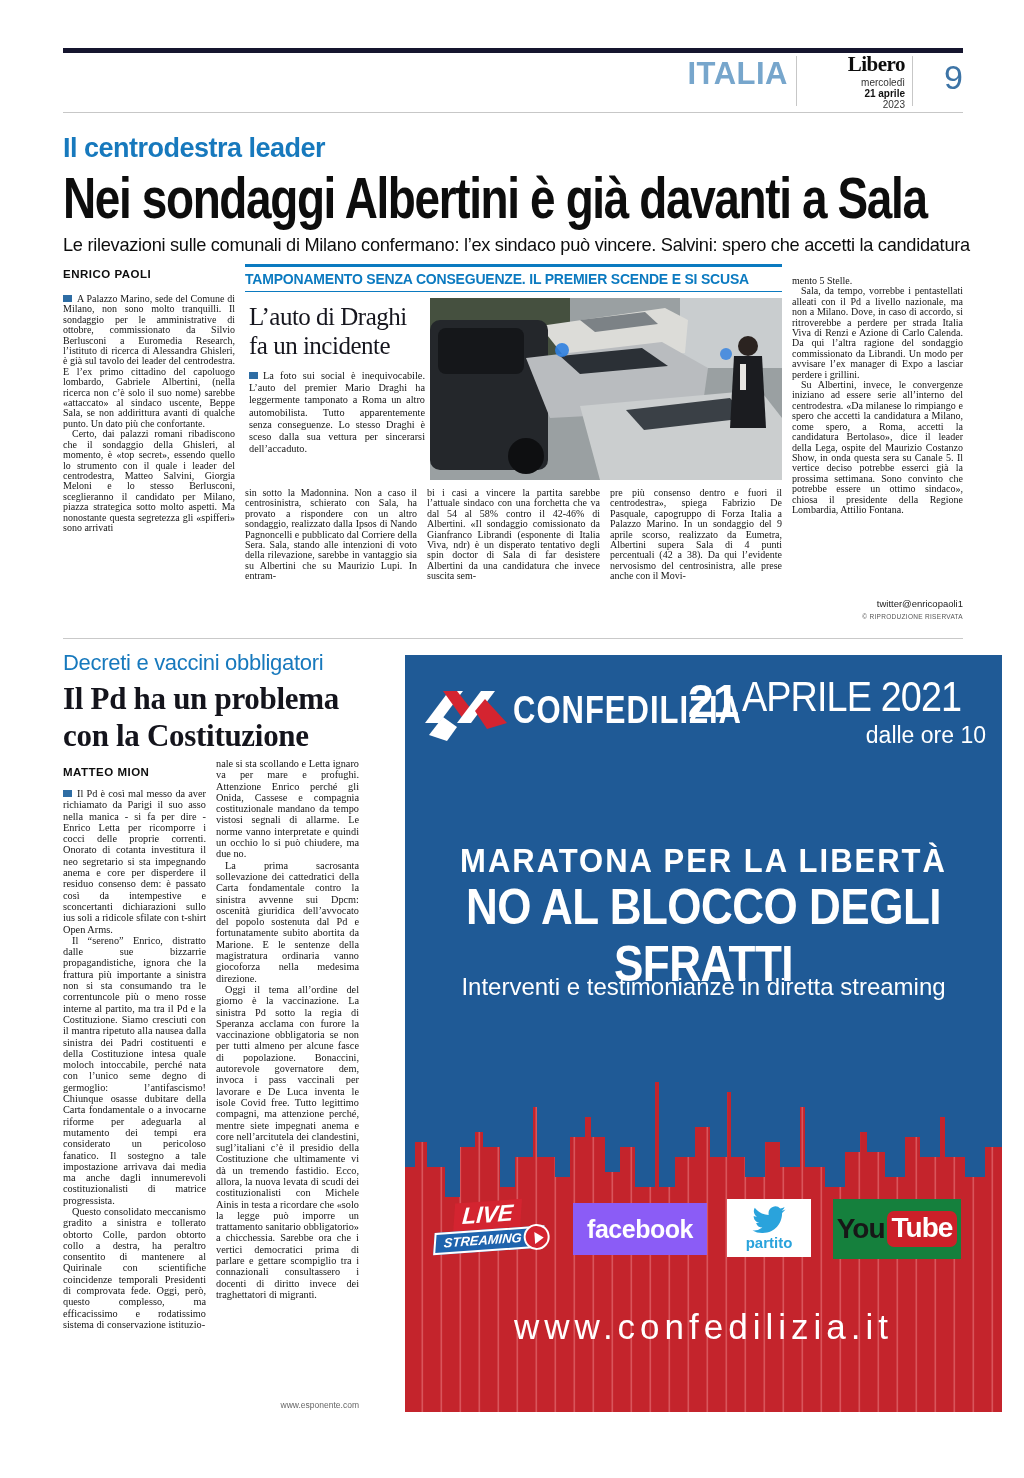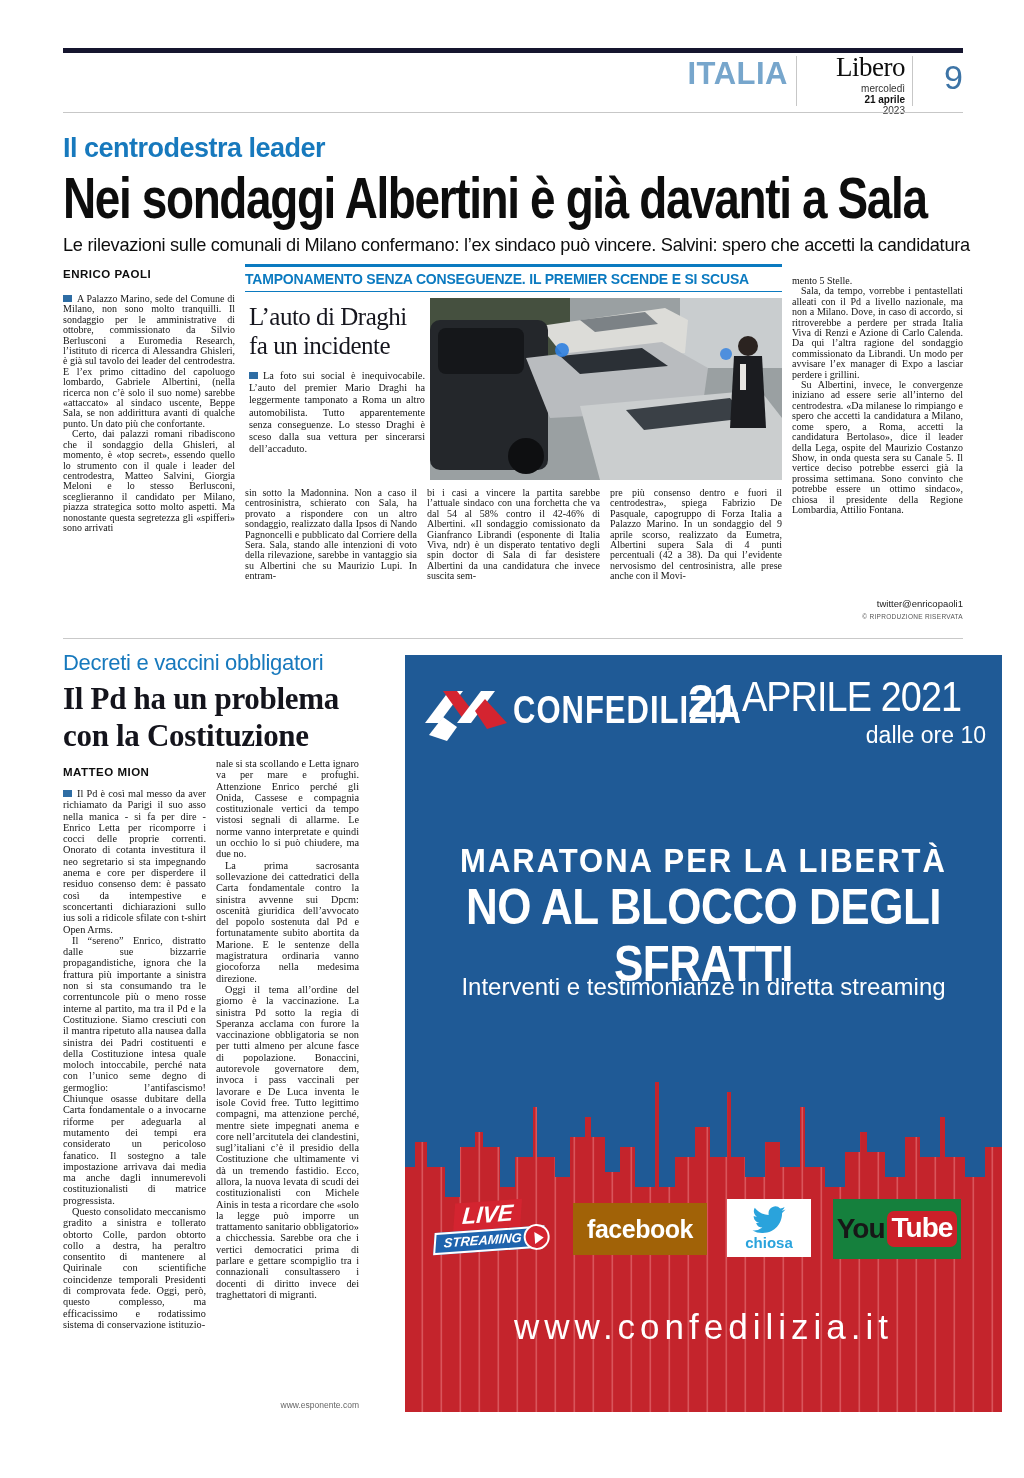--- a/index.html
+++ b/index.html
@@ -7,21 +7,21 @@
   body { width:1024px; height:1478px; position:relative; font-family:"Liberation Serif", serif; color:#111; }
   .abs { position:absolute; }
 
   
   .top-rule { left:63px; top:48px; width:900px; height:5px; background:#15152e; }
   .header-underline { left:63px; top:112px; width:900px; height:1px; background:#c7c7c7; }
   .section-title { left:660px; top:56px; width:128px; text-align:right; font-family:"Liberation Sans",sans-serif; font-weight:bold; font-size:31px; color:#77a6cc; letter-spacing:0.5px; }
   .hdr-div1 { left:796px; top:56px; width:1px; height:50px; background:#c7c7c7; }
   .hdr-div2 { left:912px; top:56px; width:1px; height:50px; background:#c7c7c7; }
   .masthead-block { left:800px; top:52px; width:105px; text-align:right; }
-  .masthead { font-family:"Liberation Serif",serif; font-weight:normal; font-size:27px; color:#0d0d0d; letter-spacing:-0.5px; }
+  .masthead { font-family:"Liberation Serif",serif; font-weight:bold; font-size:21px; color:#0d0d0d; letter-spacing:-0.5px; }
   .date-line { font-family:"Liberation Sans",sans-serif; font-size:10px; color:#333; line-height:11px; }
   .date-line.b { font-weight:bold; color:#111; }
   .page-num { left:920px; top:58px; width:43px; text-align:right; font-family:"Liberation Sans",sans-serif; font-size:34px; color:#3d74a6; }
 
   
   .kicker { left:63px; top:133px; font-family:"Liberation Sans",sans-serif; font-weight:bold; font-size:27px; color:#1779bd; letter-spacing:-0.5px; }
   .lead-headline { left:63px; top:165px; font-family:"Liberation Sans",sans-serif; font-weight:bold; font-size:51px; letter-spacing:-1.5px; color:#0d0d0d; white-space:nowrap; transform:scaleX(.9) scaleY(1.12); transform-origin:0 0; }
   .lead-subhead { left:63px; top:234px; width:902px; font-family:"Liberation Sans",sans-serif; font-size:18.5px; color:#0d0d0d; letter-spacing:-0.3px; white-space:nowrap; transform:scaleX(.985); transform-origin:0 0; }
   .byline { font-family:"Liberation Sans",sans-serif; font-weight:bold; font-size:11.5px; letter-spacing:0.5px; color:#0d0d0d; }
   .byline.lead-byline { left:63px; top:268px; }
@@ -64,21 +64,21 @@
   .ad-brand { font-family:"Liberation Sans",sans-serif; font-weight:bold; font-size:31px; color:#ffffff; letter-spacing:1px; transform:scaleY(1.25); margin-left:4px; }
   .ad-date { position:absolute; right:16px; top:18px; text-align:right; color:#fff; font-family:"Liberation Sans",sans-serif; }
   .ad-date .day { font-weight:bold; font-size:47px; letter-spacing:-1px; vertical-align:top; }
   .ad-date .rest { font-size:42px; letter-spacing:-1px; transform:scaleX(.9); display:inline-block; transform-origin:0 50%; }
   .ad-date .time { font-size:23px; margin-top:-6px; }
   .ad-title1 { position:absolute; left:0; top:188px; width:100%; text-align:center; color:#fff; font-family:"Liberation Sans",sans-serif; font-weight:bold; font-size:31px; letter-spacing:2px; transform:scaleY(1.1); }
   .ad-title2 { position:absolute; left:0; top:230px; width:100%; text-align:center; color:#fff; font-family:"Liberation Sans",sans-serif; font-weight:bold; font-size:44px; letter-spacing:-0.5px; transform:scaleY(1.15); }
   .ad-sub { position:absolute; left:0; top:318px; width:100%; text-align:center; color:#fff; font-family:"Liberation Sans",sans-serif; font-size:24px; }
   .ad-skyline { position:absolute; left:0; bottom:0; width:597px; height:365px; }
   .ad-social { position:absolute; left:0; top:542px; width:100%; height:62px; }
-  .fb-box { position:absolute; left:168px; top:6px; width:134px; height:52px; background:#a16207; color:#fff; font-family:"Liberation Sans",sans-serif; font-weight:bold; font-size:25px; display:flex; align-items:center; justify-content:center; letter-spacing:-0.5px; }
+  .fb-box { position:absolute; left:168px; top:6px; width:134px; height:52px; background:#8b5cf6; color:#fff; font-family:"Liberation Sans",sans-serif; font-weight:bold; font-size:25px; display:flex; align-items:center; justify-content:center; letter-spacing:-0.5px; }
   .tw-box { position:absolute; left:322px; top:2px; width:84px; height:58px; background:#fff; display:flex; flex-direction:column; align-items:center; justify-content:center; }
   .tw-label { color:#2aa3dc; font-family:"Liberation Sans",sans-serif; font-weight:bold; font-size:15px; margin-top:-2px; }
   .yt-box { position:absolute; left:428px; top:2px; width:128px; height:60px; background:#15803d; display:flex; align-items:center; justify-content:center; font-family:"Liberation Sans",sans-serif; font-weight:bold; font-size:28px; }
   .yt-you { color:#171717; letter-spacing:-1px; }
   .yt-tube { color:#fff; background:#cc2029; border-radius:7px; padding:1px 5px 3px 5px; margin-left:2px; letter-spacing:-1px; }
   .live-badge { position:absolute; left:28px; top:4px; width:118px; height:56px; transform:rotate(-4deg); }
   .live-top { position:absolute; left:22px; top:0; background:#d42430; color:#fff; font-family:"Liberation Sans",sans-serif; font-weight:bold; font-style:italic; font-size:23px; padding:0 8px 2px 8px; transform:skewX(-8deg); }
   .live-bottom { position:absolute; left:0; top:28px; background:#1e63ad; border:2px solid #fff; color:#fff; font-family:"Liberation Sans",sans-serif; font-weight:bold; font-style:italic; font-size:13px; padding:1px 20px 2px 8px; transform:skewX(-8deg); }
   .live-play { position:absolute; right:2px; top:26px; width:26px; height:26px; border-radius:50%; background:#d42430; border:2px solid #fff; }
   .live-play::after { content:""; position:absolute; left:9px; top:6px; border-left:9px solid #fff; border-top:6px solid transparent; border-bottom:6px solid transparent; }
@@ -167,21 +167,21 @@
 
   <div class="abs pd-kicker">Decreti e vaccini obbligatori</div>
   <h2 class="abs pd-headline">Il Pd ha un problema con la Costituzione</h2>
   <div class="abs byline pd-byline">MATTEO MION</div>
   <div class="abs newscol colA">
     <p class="lede">Il Pd è così mal messo da aver richiamato da Parigi il suo asso nella manica - si fa per dire - Enrico Letta per ricomporre i cocci delle proprie correnti. Onorato di cotanta investitura il neo segretario si sta impegnando anema e core per disperdere il residuo consenso dem: è passato così da intempestive e sconcertanti dichiarazioni sullo ius soli a ridicole sfilate con t-shirt Open Arms.</p>
     <p>Il “sereno” Enrico, distratto dalle sue bizzarrie propagandistiche, ignora che la frattura più importante a sinistra non si sta consumando tra le correntuncole più o meno rosse interne al partito, ma tra il Pd e la Costituzione. Siamo cresciuti con il mantra ripetuto alla nausea dalla sinistra dei Padri costituenti e della Costituzione intesa quale moloch intoccabile, perché nata con l’unico seme degno di germoglio: l’antifascismo! Chiunque osasse dubitare della Carta fondamentale o a invocarne riforme per adeguarla al mutamento dei tempi era considerato un pericoloso fanatico. Il sostegno a tale impostazione arrivava dai media ma anche dagli innumerevoli costituzionalisti di matrice progressista.</p>
     <p>Questo consolidato meccanismo gradito a sinistra e tollerato obtorto Colle, pardon obtorto collo a destra, ha peraltro consentito di mantenere al Quirinale con scientifiche coincidenze temporali Presidenti di comprovata fede. Oggi, però, questo complesso, ma efficacissimo e rodatissimo sistema di conservazione istituzio-</p>
   </div>
   <div class="abs newscol colB">
-    <p>nale si sta scollando e Letta ignaro va per mare e profughi. Attenzione Enrico perché gli Onida, Cassese e compagnia costituzionale vertici da tempo vistosi segnali di allarme. Le norme vanno interpretate e quindi un occhio lo si può chiudere, ma due no.</p>
+    <p>nale si sta scollando e Letta ignaro va per mare e profughi. Attenzione Enrico perché gli Onida, Cassese e compagnia costituzionale mandano da tempo vistosi segnali di allarme. Le norme vanno interpretate e quindi un occhio lo si può chiudere, ma due no.</p>
     <p>La prima sacrosanta sollevazione dei cattedratici della Carta fondamentale contro la sinistra avvenne sui Dpcm: oscenità giuridica dell’avvocato del popolo sostenuta dal Pd e fortunatamente subito abortita da Marione. E le sentenze della magistratura ordinaria vanno giocoforza nella medesima direzione.</p>
     <p>Oggi il tema all’ordine del giorno è la vaccinazione. La sinistra Pd sotto la regia di Speranza acclama con furore la vaccinazione obbligatoria se non per tutti almeno per alcune fasce di popolazione. Bonaccini, autorevole governatore dem, invoca i pass vaccinali per lavorare e De Luca inventa le isole Covid free. Tutto legittimo compagni, ma attenzione perché, mentre siete impegnati anema e core nell’arcitutela dei clandestini, sugl’italiani c’è il presidio della Costituzione che ultimamente vi dà un tremendo fastidio. Ecco, allora, la nuova levata di scudi dei costituzionalisti con Michele Ainis in testa a ricordare che «solo la legge può imporre un trattamento sanitario obbligatorio» a chicchessia. Sarebbe ora che i vertici democratici prima di parlare e gettare scompiglio tra i connazionali consultassero i docenti di diritto invece dei traghettatori di migranti.</p>
   </div>
   <div class="abs pd-site">www.esponente.com</div>
 
   <div class="abs ad">
     <div class="ad-logo">
       <svg width="86" height="66" viewBox="0 0 86 66" xmlns="http://www.w3.org/2000/svg">
         <polygon points="2,46 26,14 40,14 16,46" fill="#ffffff"></polygon>
         <polygon points="20,14 34,14 48,32 40,42" fill="#d42430"></polygon>
@@ -216,21 +216,21 @@
       <div class="live-badge">
         <div class="live-top">LIVE</div>
         <div class="live-bottom">STREAMING</div>
         <div class="live-play"></div>
       </div>
       <div class="fb-box">facebook</div>
       <div class="tw-box">
         <svg width="36" height="30" viewBox="0 0 24 20" xmlns="http://www.w3.org/2000/svg">
           <path d="M23 2.4c-.8.4-1.7.6-2.6.8A4.6 4.6 0 0 0 22.4.6c-.9.5-1.9.9-2.9 1.1A4.5 4.5 0 0 0 11.7 5c0 .4 0 .7.1 1A12.8 12.8 0 0 1 2.5 1.2a4.5 4.5 0 0 0 1.4 6A4.4 4.4 0 0 1 1.8 6.7v.1c0 2.2 1.5 4 3.6 4.4-.4.1-.8.2-1.2.2-.3 0-.6 0-.8-.1a4.5 4.5 0 0 0 4.2 3.1A9 9 0 0 1 1 16.3 12.7 12.7 0 0 0 7.9 18c8.3 0 12.8-6.9 12.8-12.8v-.6c.9-.6 1.6-1.4 2.3-2.2z" fill="#2aa3dc"></path>
         </svg>
-        <div class="tw-label">chiosa</div>
+        <div class="tw-label">partito</div>
       </div>
       <div class="yt-box">
         <span class="yt-you">You</span>
         <span class="yt-tube">Tube</span>
       </div>
     </div>
 
     <div class="ad-url">www.confedilizia.it</div>
   </div>
 

